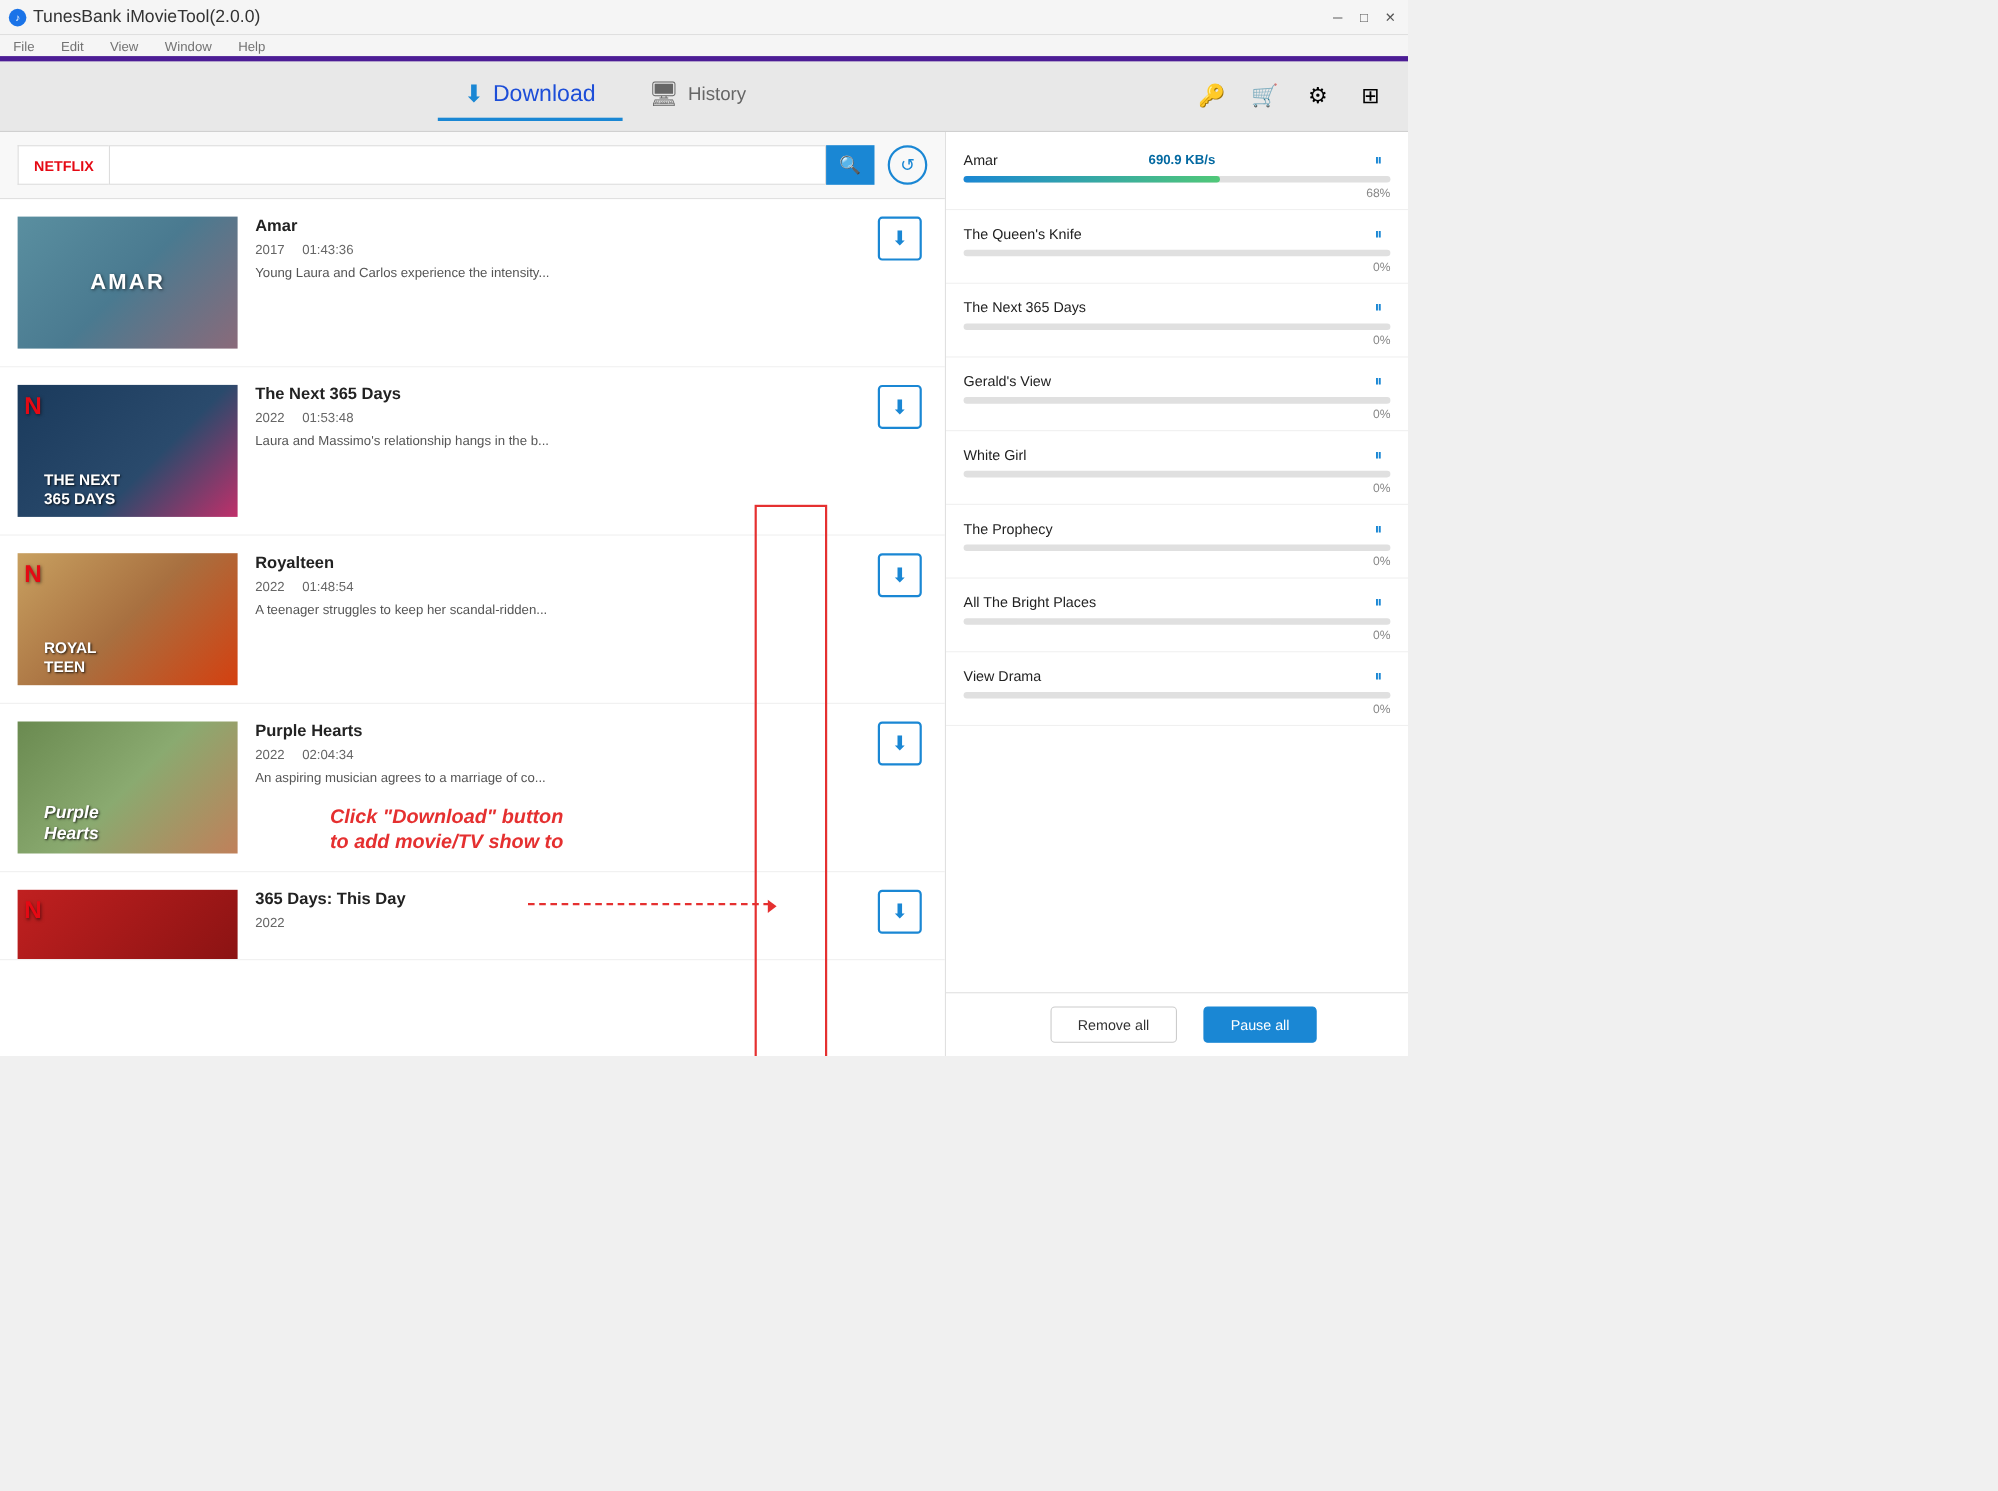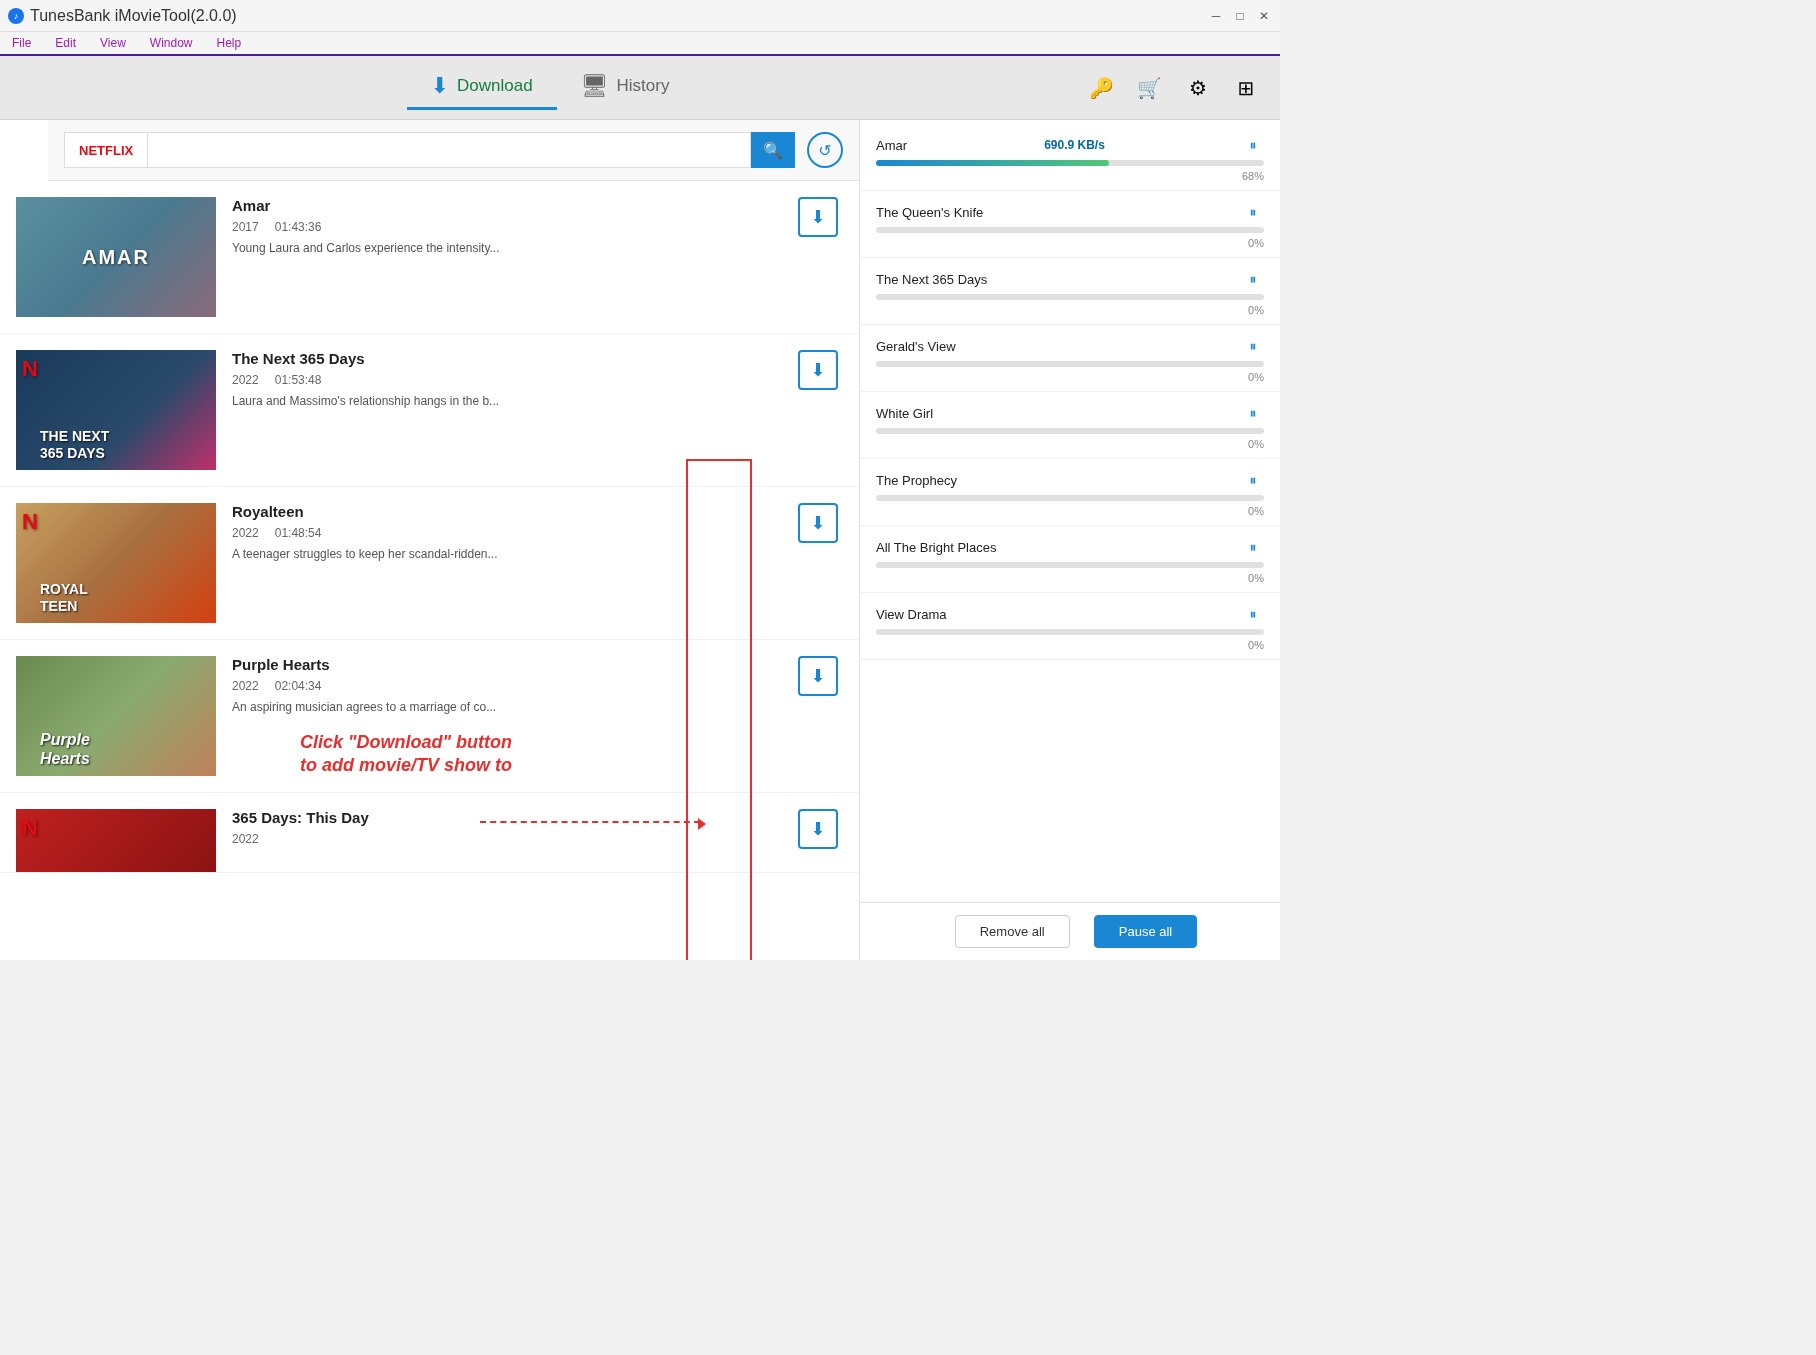--- a/index.html
+++ b/index.html
@@ -23,22 +23,22 @@
 
     
     .menu-bar {
       background: #f5f5f5;
       height: 24px;
       display: flex;
       align-items: center;
       padding: 0 8px;
       gap: 16px;
       font-size: 12px;
-      color: #a21caf;
-      border-bottom: 2px solid #4c1d95;
+      color: #737373;
+      border-bottom: 5px solid #4c1d95;
     }
     .menu-item { cursor: pointer; padding: 0 4px; }
 
     
     .toolbar {
       background: #e8e8e8;
       height: 64px;
       display: flex;
       align-items: center;
       padding: 0 16px;
@@ -79,21 +79,20 @@
     }
 
     
     .search-bar {
       display: flex;
       align-items: center;
       padding: 12px 16px;
       background: #f8f8f8;
       border-bottom: 1px solid #e0e0e0;
       gap: 0;
-      margin-left: 48px;
     }
     .netflix-badge {
       background: white;
       border: 1px solid #ddd;
       border-right: none;
       padding: 6px 14px;
       font-weight: bold;
       font-size: 13px;
       color: #e50914;
       height: 36px;
@@ -324,21 +323,21 @@
   <span class="menu-item">View</span>
   <span class="menu-item">Window</span>
   <span class="menu-item">Help</span>
 </div>
 
 <div class="toolbar">
   <div style="flex:1; display:flex; justify-content:center;">
     <div class="toolbar-tabs">
       <div class="tab-btn active">
         <span style="font-size:22px; color:#1a87d4;">⬇</span>
-        <span style="color:#15803d; font-size:17px;">Download</span>
+        <span style="color:#1d4ed8; font-size:21px;">Download</span>
       </div>
       <div class="tab-btn">
         <span style="font-size:22px;">🖥</span>
         <span style="font-size:17px;">History</span>
       </div>
     </div>
   </div>
   <div class="toolbar-right">
     <div class="tool-icon-btn" style="color:#e8a020; font-size:20px;">🔑</div>
     <div class="tool-icon-btn" style="color:#e8a020; font-size:20px;">🛒</div>

